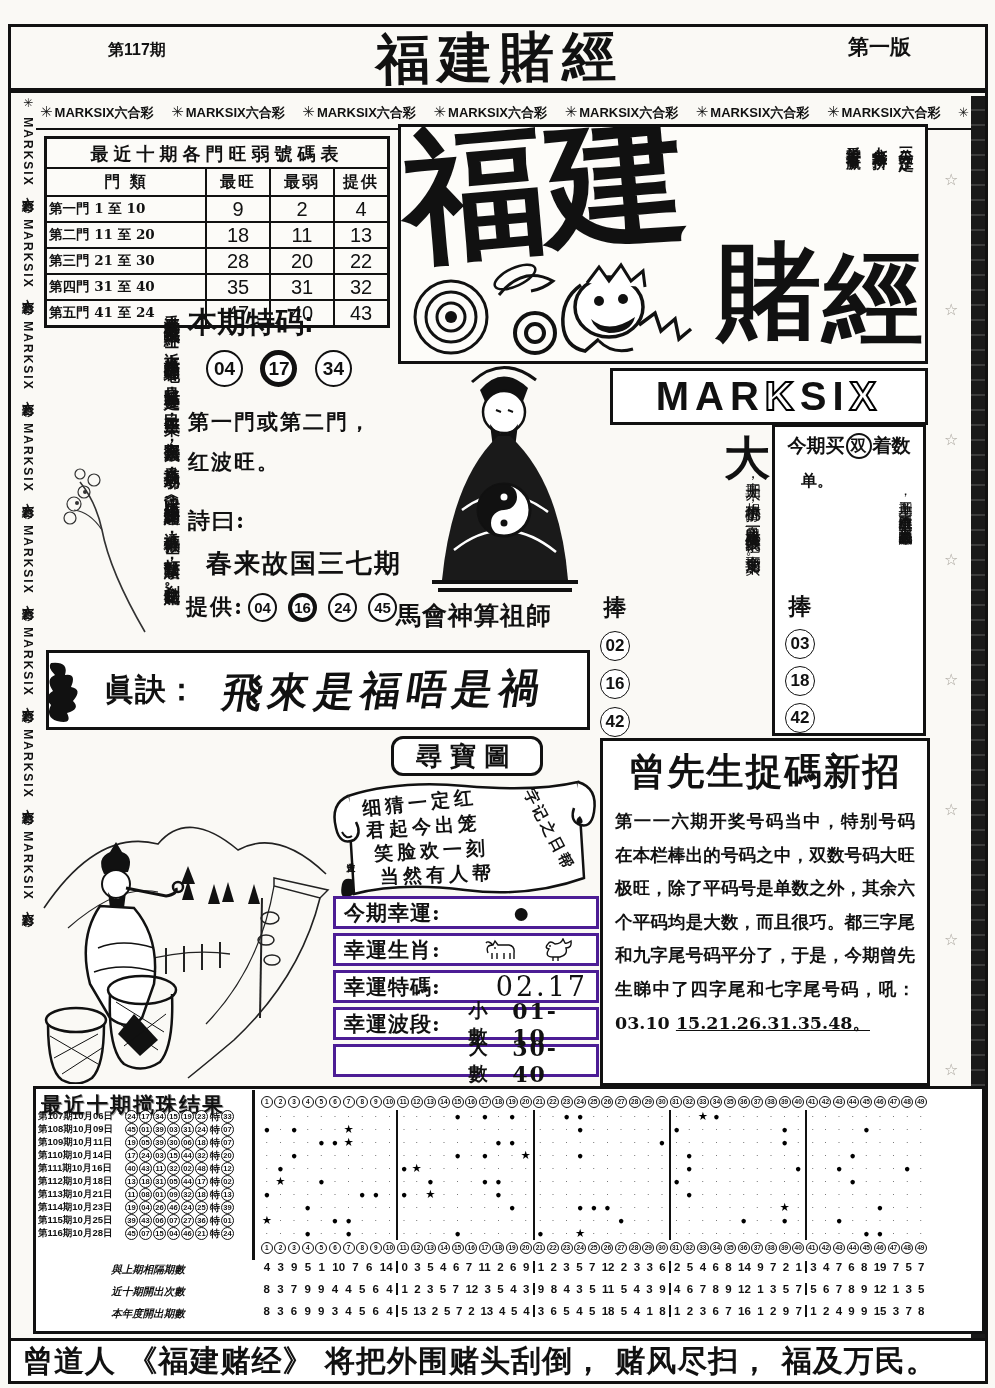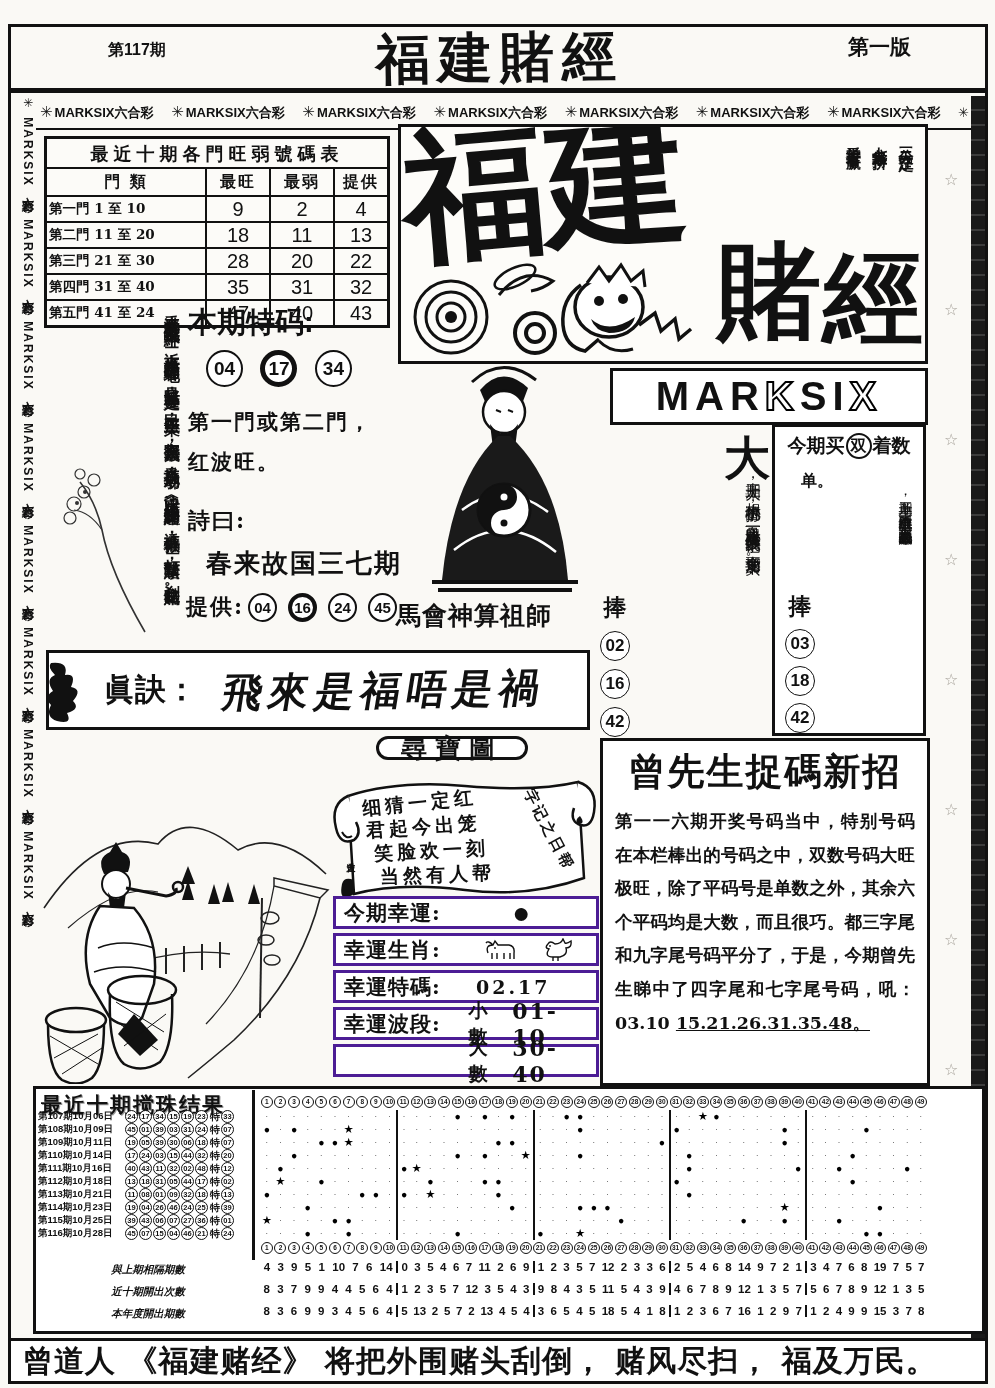--- a/index.html
+++ b/index.html
@@ -63,31 +63,31 @@
   .dx-circle{display:inline-flex;width:26px;height:26px;border:2px solid #111;border-radius:50%;align-items:center;justify-content:center;font-size:16px;font-weight:900}
   .dx-sub{position:absolute;left:26px;top:44px;font-size:16px;font-weight:bold}
   .dx-text{position:absolute;right:4px;top:64px;width:80px;height:238px;writing-mode:vertical-rl;font-size:14px;line-height:1.95;font-family:"DejaVu Serif","Liberation Serif",serif}
   .dx-bong{position:absolute;left:10px;top:164px;display:flex;flex-direction:column;gap:7px;align-items:center}
   
   .art{left:600px;top:738px;width:330px;height:348px;border:3px solid #111;padding:6px 12px;background:#fff}
   .art-title{text-align:center;font-size:37px;font-weight:900;letter-spacing:2px;font-family:"DejaVu Serif","Liberation Serif",serif}
   .art-body{margin-top:8px;font-size:17.5px;line-height:1.92;text-align:justify;font-family:"DejaVu Serif","Liberation Serif",serif;font-weight:bold}
   .u{text-decoration:underline}
   
-  .tr-title{left:376px;top:736px;width:152px;height:24px;border:3px solid #111;border-radius:12px;display:flex;align-items:center;justify-content:center;font-size:26px;font-weight:900;letter-spacing:8px;background:#fff;font-family:"DejaVu Serif","Liberation Serif",serif}
+  .tr-title{left:391px;top:736px;width:152px;height:40px;border:3px solid #111;border-radius:12px;display:flex;align-items:center;justify-content:center;font-size:26px;font-weight:900;letter-spacing:8px;background:#fff;font-family:"DejaVu Serif","Liberation Serif",serif}
   .scroll{left:328px;top:772px;width:274px;height:136px}
   .tr-line{position:absolute;font-size:19px;font-weight:900;letter-spacing:4px;font-family:"DejaVu Serif","Liberation Serif",serif;white-space:nowrap}
   .tr-diag{position:absolute;left:208px;top:14px;font-size:15px;font-weight:bold;font-family:"DejaVu Serif","Liberation Serif",serif;transform:rotate(62deg);transform-origin:left top;letter-spacing:3px;white-space:nowrap}
   .tr-sign{position:absolute;left:16px;top:84px;writing-mode:vertical-rl;font-size:9px;font-weight:bold}
   
   .lucky{left:333px;top:896px;width:266px}
   .lk-row{height:33px;border:3px solid #4c1d95;margin-bottom:4px;display:flex;align-items:center;padding:0 8px;background:#fff}
   .lk-label{font-size:21px;font-weight:900;letter-spacing:1px;width:132px;font-family:"DejaVu Serif","Liberation Serif",serif}
   .lk-dot{font-size:30px;line-height:1;margin-left:36px}
-  .lk-val{font-size:19px;font-weight:bold;font-family:"DejaVu Serif","Liberation Serif",serif;letter-spacing:3px;margin-left:0}
+  .lk-val{font-size:27px;font-weight:normal;font-family:"DejaVu Serif","Liberation Serif",serif;letter-spacing:3px;margin-left:32px}
   .lk-sub{font-size:19px;font-weight:900;font-family:"DejaVu Serif","Liberation Serif",serif}
   .lk-range{font-size:22px;font-weight:bold;font-family:"DejaVu Serif","Liberation Serif",serif;margin-left:8px;letter-spacing:2px}
   
   .res-box{left:33px;top:1086px;width:952px;height:248px;border:3px solid #111;background:#fff}
   .res-title{left:41px;top:1091px;font-size:21px;font-weight:900;letter-spacing:2px;font-family:"DejaVu Serif","Liberation Serif",serif;text-shadow:1px 1px 0 #999}
   .res-div{left:252px;top:1090px;width:3px;height:170px;background:#111}
   .reslist{left:38px;top:1110px}
   .res-row{display:flex;align-items:center;height:13px}
   .res-label{width:87px;font-size:9.5px;font-weight:bold;white-space:nowrap}
   .rc{display:inline-flex;align-items:center;justify-content:center;width:13px;height:13px;border:1px solid #111;border-radius:50%;font-size:7.5px;font-weight:bold;margin-right:1px;background:#fff;flex:0 0 13px}

